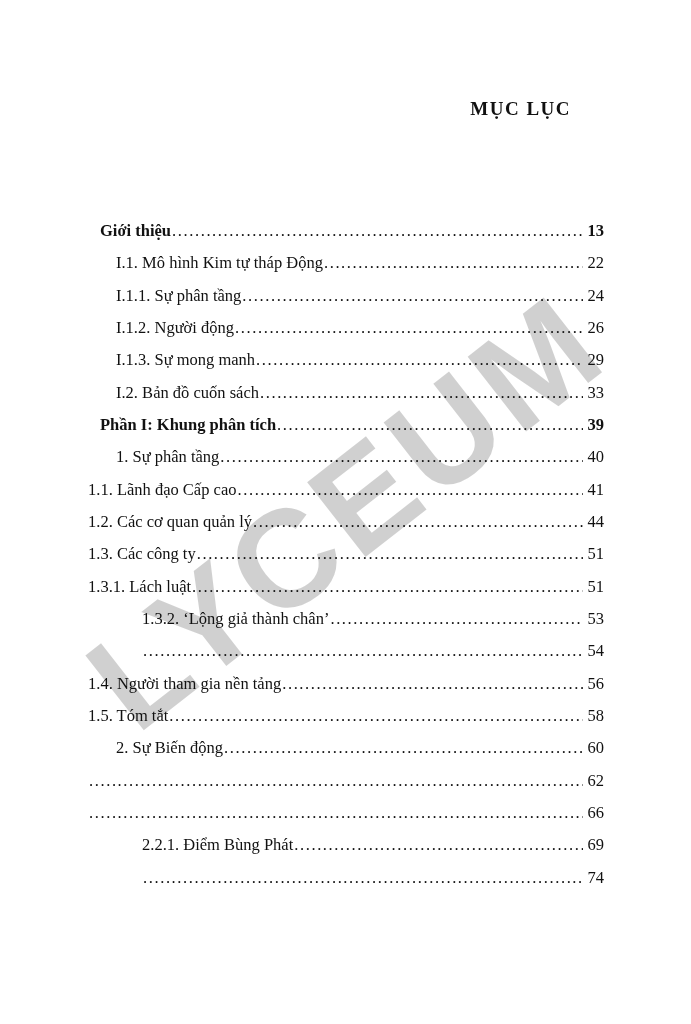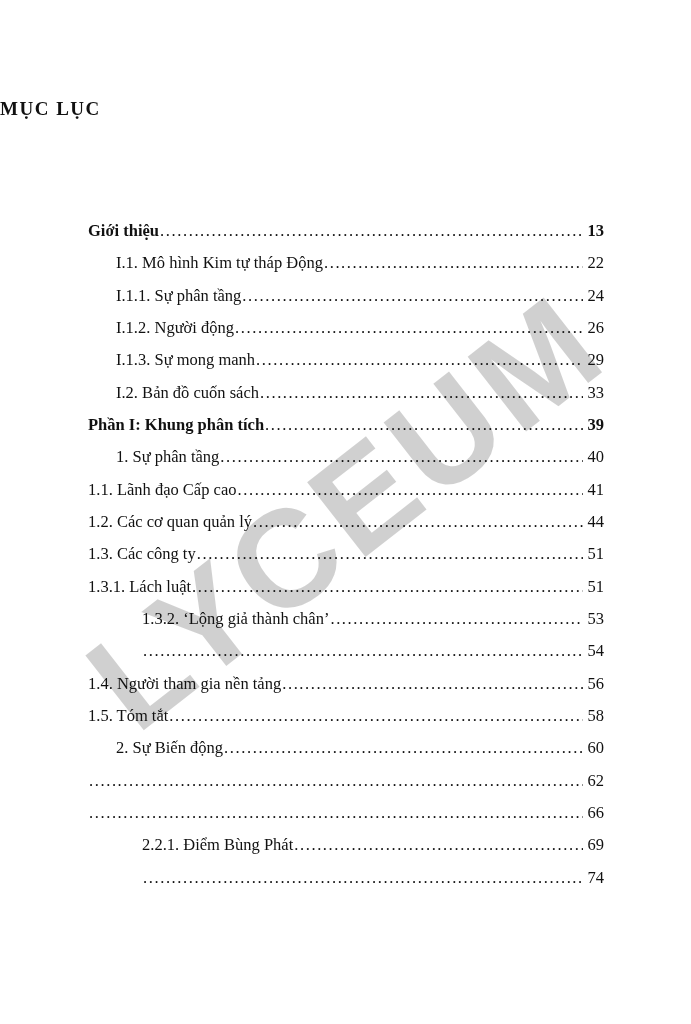--- a/index.html
+++ b/index.html
@@ -29,21 +29,21 @@
     opacity: 0.18;
     white-space: nowrap;
     pointer-events: none;
     user-select: none;
   }
   .doc-title {
     position: absolute;
     top: 98px;
     left: 0;
     width: 571px;
-    text-align: left;
+    text-align: right;
     font-family: "Liberation Serif", serif;
     font-size: 19px;
     font-weight: 700;
     letter-spacing: 1.5px;
   }
   .toc {
     position: absolute;
     top: 222px;
     left: 88px;
     width: 516px;
@@ -67,21 +67,21 @@
     letter-spacing: 1.6px;
     color: #111111;
     font-size: 16.5px;
   }
   .toc-row .page-num {
     flex: 0 0 auto;
     text-align: right;
     min-width: 20px;
   }
   .bold .label, .bold .page-num { font-weight: 700; }
-  .ind-0 { margin-left: 0px; }
+  .ind-0 { margin-left: 12px; }
   .ind-1 { margin-left: 28px; }
   .ind-3 { }
   .ind-4 { margin-left: 54px; align-items: center; }
 </style>
 </head>
 <body>
 
 <div class="page">
 
   <div class="watermark">LYCEUM</div>

